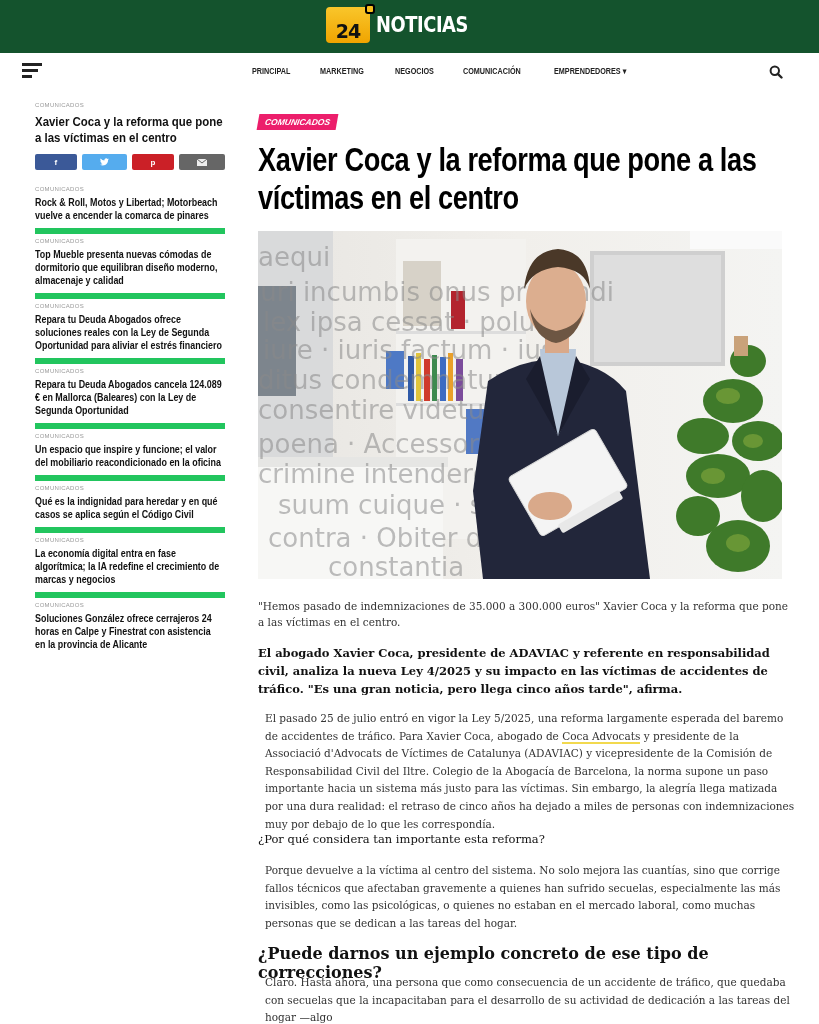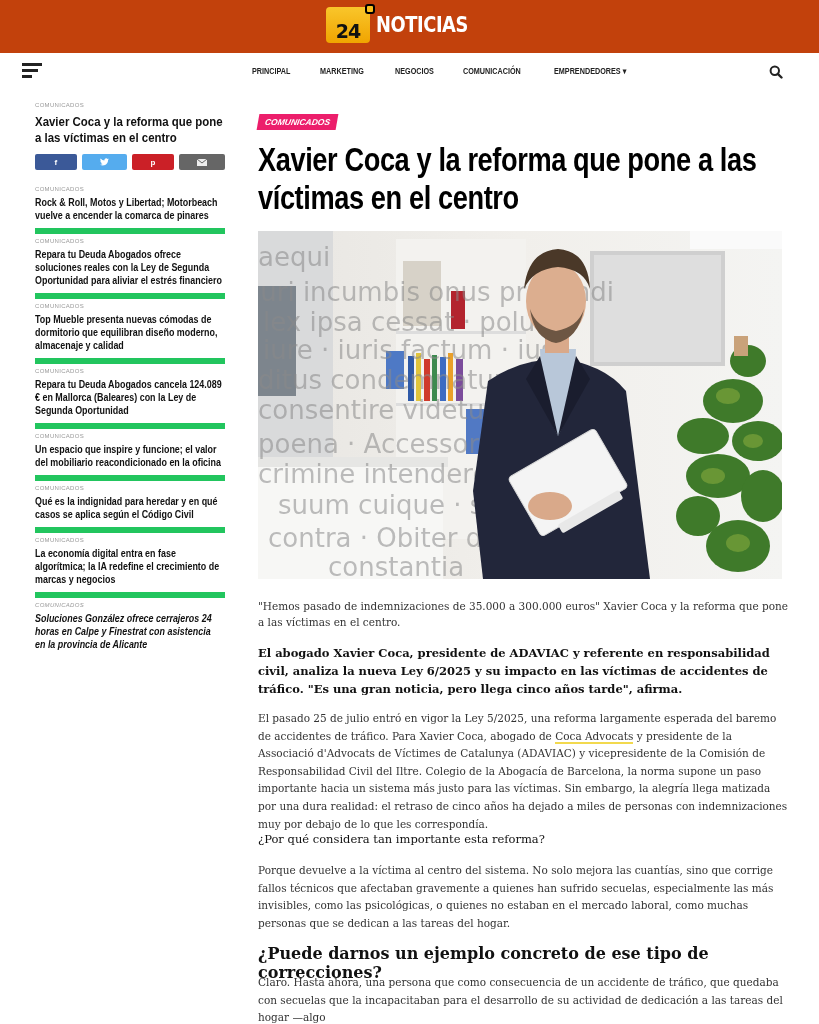--- a/index.html
+++ b/index.html
@@ -1,19 +1,19 @@
 <!DOCTYPE html>
 <html><head>
   <meta charset="utf-8">
   <style>
     * { box-sizing: border-box; margin: 0; padding: 0; }
     html, body { width: 819px; height: 1024px; overflow: hidden; background: #fff; }
     body { font-family: "DejaVu Serif", serif; color: #222; position: relative; }
 
-    .topbar { position: absolute; left: 0; top: 0; width: 819px; height: 53px; background: #c2410c; }
+    .topbar { position: absolute; left: 0; top: 0; width: 819px; height: 53px; background: #14532d; }
     .logo { position: absolute; left: 326px; top: 5px; height: 40px; display: flex; align-items: center; }
     .logo-badge { position: relative; width: 44px; height: 36px; background: linear-gradient(180deg, #f9c62b 0%, #f0a400 100%); border-radius: 4px; display: flex; align-items: flex-end; justify-content: center; padding-bottom: 2px; }
     .logo-badge .dot { position: absolute; right: -5px; top: -3px; width: 10px; height: 10px; background: #f7be1f; border-radius: 3px; border: 2px solid #000; }
     .logo-num { font-family: "DejaVu Sans", sans-serif; font-weight: bold; font-size: 19px; color: #111; letter-spacing: -1px; line-height: 1; }
     .logo-text { font-family: "DejaVu Sans", sans-serif; font-weight: bold; color: #fff; font-size: 21px; margin-left: 6px; letter-spacing: -0.5px; transform: scaleX(0.85); transform-origin: left center; }
 
     .navbar { position: absolute; left: 0; top: 53px; width: 819px; height: 36px; background: #fff; }
     .hamburger { position: absolute; left: 22px; top: 10px; width: 20px; height: 16px; cursor: pointer; }
     .hamburger span { display: block; height: 3px; background: #222; margin-bottom: 3px; }
     .hamburger span:nth-child(1) { width: 20px; }
@@ -28,32 +28,32 @@
     .side-main-title { font-family: "Liberation Sans", sans-serif; font-weight: bold; font-size: 13px; line-height: 16px; color: #111; margin-top: 6px; transform: scaleX(0.88); transform-origin: left top; width: 215px; }
     .share-row { display: flex; gap: 5px; margin-top: 8px; }
     .share-btn { height: 16px; border-radius: 2px; display: flex; align-items: center; justify-content: center; cursor: pointer; color: #fff; font-family: "Liberation Sans", sans-serif; font-weight: bold; font-size: 8px; }
     .share-fb { width: 43px; background: #3b5998; }
     .share-tw { width: 46px; background: #55acee; }
     .share-pin { width: 44px; background: #cb2027; }
     .share-mail { width: 47px; background: #666; }
 
     .side-list { margin-top: 12px; }
     .side-item { border-bottom: 6px solid #22c55e; padding: 4px 0 6px 0; cursor: pointer; }
-    .side-item:last-child { border-bottom: none; font-style: italic; }
+    .side-item:last-child { border-bottom: none; }
     .side-item .cat-label { display: block; margin-bottom: 4px; }
     .side-item-title { font-family: "Liberation Sans", sans-serif; font-weight: bold; font-size: 10.5px; line-height: 13px; color: #111; transform: scaleX(0.85); transform-origin: left top; width: 220px; }
 
     .main { position: absolute; left: 258px; top: 110px; width: 530px; }
     .cat-badge { display: inline-block; background: #ec1e6b; color: #fff; font-family: "Liberation Sans", sans-serif; font-weight: bold; font-style: italic; font-size: 8.5px; padding: 3px 7px; transform: skewX(-10deg); cursor: pointer; }
     .article-title { font-family: "Liberation Sans", sans-serif; font-weight: bold; font-size: 34px; line-height: 38px; color: #000; margin-top: 10px; transform: scaleX(0.8); transform-origin: left top; width: 650px; letter-spacing: -0.5px; }
     .hero { position: absolute; left: 0; top: 121px; width: 524px; height: 348px; overflow: hidden; background: #bef264; }
 
     .caption { position: absolute; left: 258px; top: 598px; width: 532px; font-size: 10.5px; line-height: 16px; color: #333; }
     .lead { position: absolute; left: 258px; top: 644px; width: 532px; font-size: 11.5px; line-height: 18px; font-weight: bold; color: #111; }
-    .para { position: absolute; left: 258px; width: 532px; font-size: 10.5px; line-height: 17.6px; color: #333; }
+    .para { position: absolute; left: 265px; width: 532px; font-size: 10.5px; line-height: 17.6px; color: #333; }
     .p1 { top: 710px; }
     .q1 { position: absolute; left: 258px; top: 832px; width: 532px; font-size: 11.5px; font-weight: normal; color: #111; }
     .p2 { top: 862px; }
     .q2 { position: absolute; left: 258px; top: 944px; width: 532px; font-size: 16px; font-weight: bold; color: #111; }
     .p3 { top: 974px; }
     .link-hl { border-bottom: 2px solid #f2d94e; cursor: pointer; }
   </style>
 </head>
 <body>
 
@@ -111,25 +111,25 @@
     </div>
   </div>
 
   <div class="side-list">
     <div class="side-item">
       <span class="cat-label">COMUNICADOS</span>
       <div class="side-item-title">Rock &amp; Roll, Motos y Libertad; Motorbeach vuelve a encender la comarca de pinares</div>
     </div>
     <div class="side-item">
       <span class="cat-label">COMUNICADOS</span>
+      <div class="side-item-title">Top Mueble presenta nuevas cómodas de dormitorio que equilibran diseño moderno, almacenaje y calidad</div>
+    </div>
+    <div class="side-item">
+      <span class="cat-label">COMUNICADOS</span>
       <div class="side-item-title">Repara tu Deuda Abogados ofrece soluciones reales con la Ley de Segunda Oportunidad para aliviar el estrés financiero</div>
-    </div>
-    <div class="side-item">
-      <span class="cat-label">COMUNICADOS</span>
-      <div class="side-item-title">Top Mueble presenta nuevas cómodas de dormitorio que equilibran diseño moderno, almacenaje y calidad</div>
     </div>
     <div class="side-item">
       <span class="cat-label">COMUNICADOS</span>
       <div class="side-item-title">Repara tu Deuda Abogados cancela 124.089 € en Mallorca (Baleares) con la Ley de Segunda Oportunidad</div>
     </div>
     <div class="side-item">
       <span class="cat-label">COMUNICADOS</span>
       <div class="side-item-title">Un espacio que inspire y funcione; el valor del mobiliario reacondicionado en la oficina</div>
     </div>
     <div class="side-item">
@@ -241,21 +241,21 @@
         <rect x="300" y="275" width="70" height="10" rx="2" fill="#e8e8e8"></rect>
       </g>
 
       <ellipse cx="292" cy="275" rx="22" ry="14" fill="#d9a98a"></ellipse>
     </svg>
   </div>
 </main>
 
 <p class="caption">"Hemos pasado de indemnizaciones de 35.000 a 300.000 euros" Xavier Coca y la reforma que pone a las víctimas en el centro.</p>
 
-<p class="lead">El abogado Xavier Coca, presidente de ADAVIAC y referente en responsabilidad civil, analiza la nueva Ley 6/2025 y su impacto en las víctimas de accidentes de tráfico. "Es una gran noticia, pero llega cinco años tarde", afirma.</p>
+<p class="lead">El abogado Xavier Coca, presidente de ADAVIAC y referente en responsabilidad civil, analiza la nueva Ley 4/2025 y su impacto en las víctimas de accidentes de tráfico. "Es una gran noticia, pero llega cinco años tarde", afirma.</p>
 
 <p class="para p1"><span>El pasado 25 de julio entró en vigor la Ley 5/2025, una reforma largamente esperada del baremo de accidentes de tráfico. Para Xavier Coca, abogado de </span><span class="link-hl">Coca Advocats</span><span> y presidente de la Associació d'Advocats de Víctimes de Catalunya (ADAVIAC) y vicepresidente de la Comisión de Responsabilidad Civil del Iltre. Colegio de la Abogacía de Barcelona, la norma supone un paso importante hacia un sistema más justo para las víctimas. Sin embargo, la alegría llega matizada por una dura realidad: el retraso de cinco años ha dejado a miles de personas con indemnizaciones muy por debajo de lo que les correspondía.</span></p>
 
 <h3 class="q1">¿Por qué considera tan importante esta reforma?</h3>
 
 <p class="para p2">Porque devuelve a la víctima al centro del sistema. No solo mejora las cuantías, sino que corrige fallos técnicos que afectaban gravemente a quienes han sufrido secuelas, especialmente las más invisibles, como las psicológicas, o quienes no estaban en el mercado laboral, como muchas personas que se dedican a las tareas del hogar.</p>
 
 <h3 class="q2">¿Puede darnos un ejemplo concreto de ese tipo de correcciones?</h3>
 
 <p class="para p3">Claro. Hasta ahora, una persona que como consecuencia de un accidente de tráfico, que quedaba con secuelas que la incapacitaban para el desarrollo de su actividad de dedicación a las tareas del hogar —algo</p>

